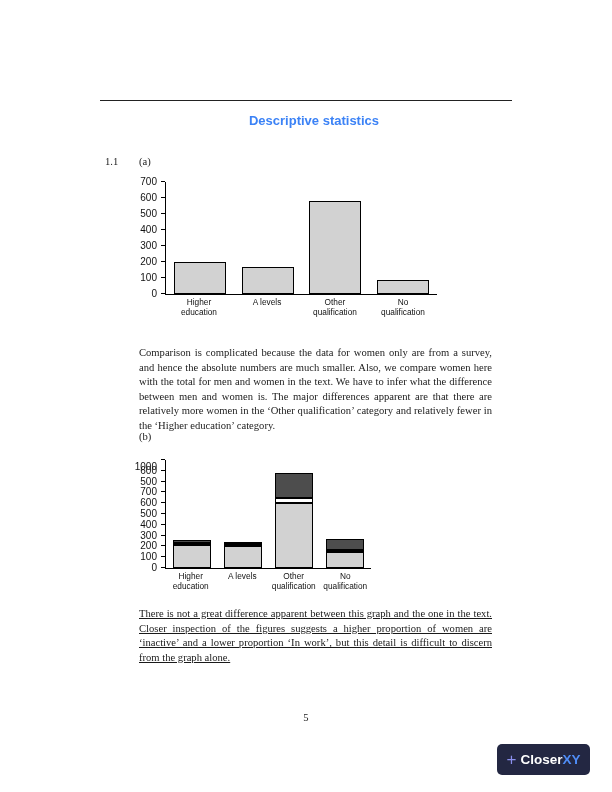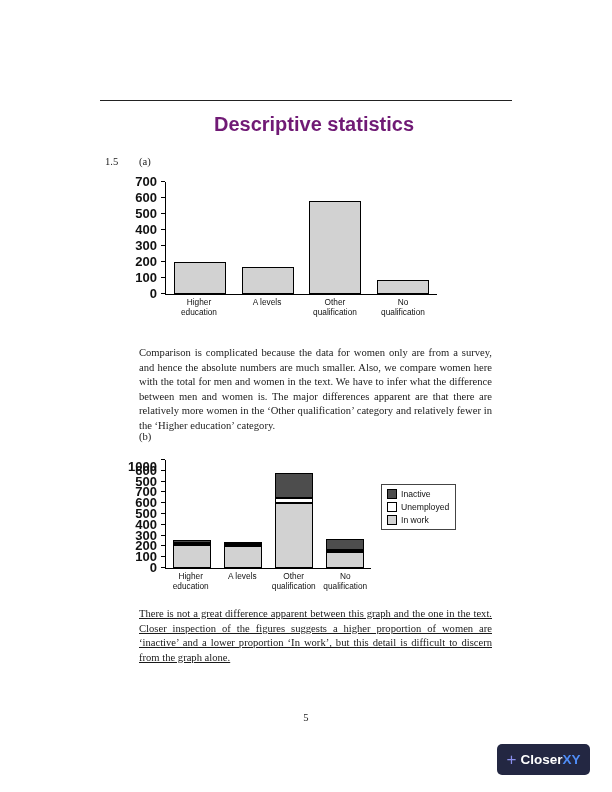--- a/index.html
+++ b/index.html
@@ -21,21 +21,21 @@
     color:#111;
   }
   .header-rule{
     position:absolute;top:100px;left:100px;width:412px;
     border-top:1.2px solid #222;
   }
   .doc-title{
     position:absolute;top:113px;left:16px;right:0;
     text-align:center;
     font-family:"Liberation Sans", sans-serif;
-    font-weight:bold;font-size:20px;color:#701a75;
+    font-weight:bold;font-size:13px;color:#3b82f6;
   }
   
   .exercise-row{position:absolute;top:156px;left:105px;font-size:10.6px;}
   .part-label{position:absolute;font-size:10.6px;}
   .part-a{top:156px;left:139px;}
   .part-b{top:431px;left:139px;}
   
   .para{
     position:absolute;left:139px;width:353px;
     font-size:10.6px;line-height:1.38;text-align:justify;
@@ -44,22 +44,22 @@
   .para-b{top:607px;text-decoration:underline;}
   
   .chart{position:absolute;font-family:"Liberation Sans", sans-serif;}
   .chart-a{top:182px;left:135px;}
   .chart-b{top:460px;left:135px;}
   .chart-inner{display:flex;align-items:flex-start;}
   .y-axis{position:relative;width:30px;flex:none;}
   .chart-a .y-axis,.chart-a .plot{height:112px;}
   .chart-b .y-axis,.chart-b .plot{height:108px;}
   .ylabel{
-    position:absolute;right:8px;font-size:13px;color:#111;
-    line-height:10px;height:10px;font-weight:bold;
+    position:absolute;right:8px;font-size:10px;color:#111;
+    line-height:10px;height:10px;
   }
   .tick{position:absolute;right:0;width:4px;height:0;border-top:1px solid #000;}
   .plot-wrap{flex:none;}
   .chart-a .plot-wrap{width:272px;}
   .chart-b .plot-wrap{width:206px;}
   .plot{
     position:relative;
     border-left:1px solid #000;border-bottom:1px solid #000;
     box-sizing:content-box;
   }
@@ -99,21 +99,21 @@
   .brand-second{color:#4f8df7;}
 </style>
 </head>
 <body>
 
 <div class="page">
 
   <div class="header-rule"></div>
   <div class="doc-title">Descriptive statistics</div>
 
-  <div class="exercise-row">1.5</div>
+  <div class="exercise-row">1.1</div>
   <div class="part-label part-a">(a)</div>
 
   <div class="chart chart-a">
     <div class="chart-inner">
       <div class="y-axis">
           <div class="tick" style="bottom: 0px;"></div>
           <div class="ylabel" style="bottom: -5px;">0</div>
           <div class="tick" style="bottom: 16px;"></div>
           <div class="ylabel" style="bottom: 11px;">100</div>
           <div class="tick" style="bottom: 32px;"></div>
@@ -233,36 +233,20 @@
         <div class="cats">
             <div class="cat">Higher
 education</div>
             <div class="cat">A levels</div>
             <div class="cat">Other
 qualification</div>
             <div class="cat">No
 qualification</div>
           </div>
       </div>
-      <div class="legend">
-        <div class="legend-items">
-            <div class="legend-item">
-              <span class="swatch" style="background: rgb(77, 77, 77);"></span>
-              <span>Inactive</span>
-            </div>
-            <div class="legend-item">
-              <span class="swatch" style="background: rgb(255, 255, 255);"></span>
-              <span>Unemployed</span>
-            </div>
-            <div class="legend-item">
-              <span class="swatch" style="background: rgb(210, 210, 210);"></span>
-              <span>In work</span>
-            </div>
-          </div>
-      </div>
     </div>
   </div>
 
   <div class="para para-b">There is not a great difference apparent between this graph and the one in the text. Closer inspection of the figures suggests a higher proportion of women are ‘inactive’ and a lower proportion ‘In work’, but this detail is difficult to discern from the graph alone.</div>
 
   <div class="page-number">5</div>
 
   <div class="brand-logo">
     <span class="brand-plus">+</span>
     <span class="brand-text"><span class="brand-first">Closer</span><span class="brand-second">XY</span></span>

